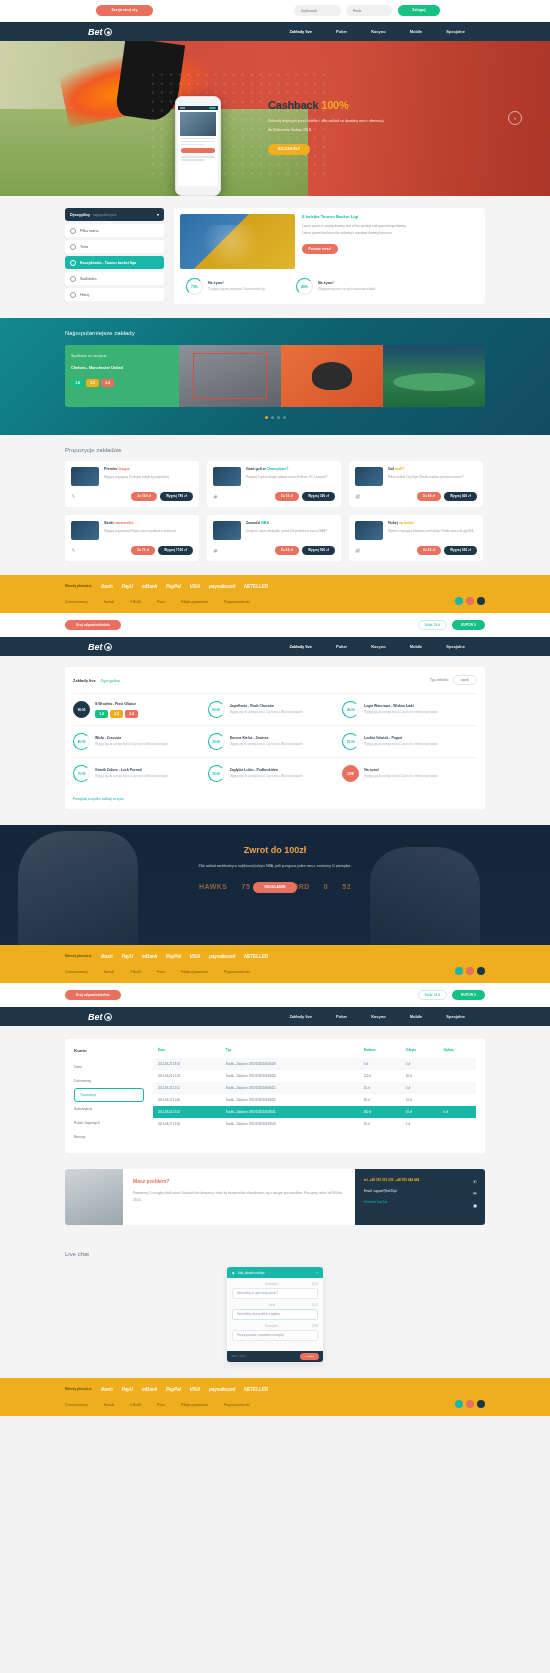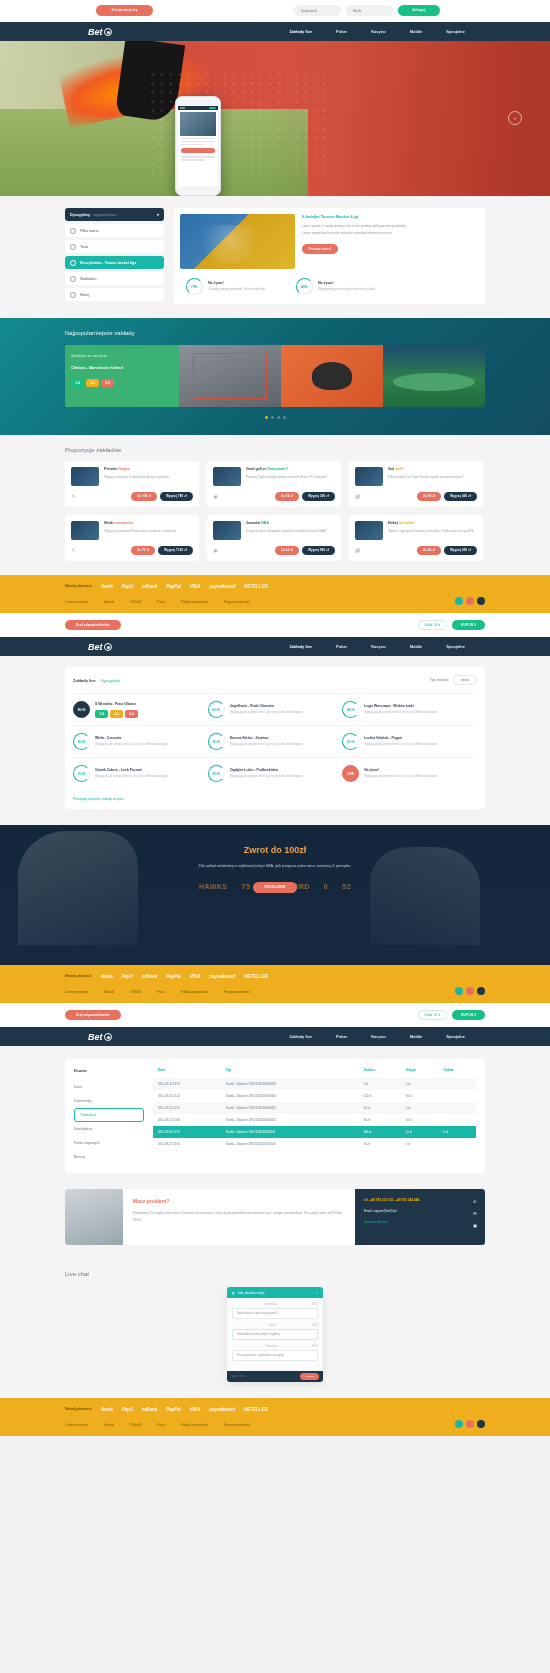--- a/index.html
+++ b/index.html
@@ -195,21 +195,21 @@
           border-right-color:#eef1f3; color:#19b7a8; font-size:3px; font-weight:bold;
           display:flex; align-items:center; justify-content:center; flex:0 0 auto; }
   .lrow.dark .ring2 { background:#1e3648; border-color:#1e3648; color:#fff; }
   .lrow.rd .ring2 { background:#e8705e; border-color:#e8705e; color:#fff; }
   .lrow .tt2 { font-size:3.4px; font-weight:bold; color:#35404d; }
   .lrow .sub { font-size:2.6px; color:#a9b1b9; line-height:2; margin-top:2px; }
   .lrow .odds { margin-top:4px; }
   .livebox .more { font-size:3px; color:#19b7a8; margin-top:8px; display:inline-block; }
 
   
-  .zwrot { height:140px; background:linear-gradient(180deg,#14263a,#16293e);
+  .zwrot { height:120px; background:linear-gradient(180deg,#14263a,#16293e);
            position:relative; overflow:hidden; text-align:center; }
   .zwrot .ply { position:absolute; left:18px; top:6px; width:120px; height:114px;
            background:linear-gradient(160deg,rgba(255,255,255,.17),rgba(255,255,255,.03)); border-radius:40% 30% 0 0; }
   .zwrot .ply2 { position:absolute; right:70px; top:22px; width:110px; height:98px;
            background:linear-gradient(200deg,rgba(255,255,255,.13),rgba(255,255,255,.02)); border-radius:35% 40% 0 0; }
   .zwrot .score { position:absolute; left:0; right:0; top:58px; display:flex;
            justify-content:center; gap:14px; font-size:7px; font-weight:bold;
            color:rgba(233,150,60,.55); letter-spacing:.5px; }
   .zwrot h2 { position:relative; padding-top:20px; font-size:9px; color:#f0a04b; font-weight:bold; }
   .zwrot p { position:relative; margin-top:8px; font-size:3.4px; color:#c6cfd8;
@@ -309,20 +309,25 @@
             <em></em>
           </div>
         <div class="pic"></div>
         <div class="ln"></div>
           <div class="ln"></div>
           <div class="ln s"></div>
         <div class="pbtn"></div>
         <div class="ln"></div>
           <div class="ln s"></div>
       </div>
+    </div>
+    <div class="hero-txt">
+      <h1><b>Cash</b><span style="color:#1e3648">back</span> <span>100%</span></h1>
+      <p>Dokonaj depozytu przez telefon i złóż zakład na dowolny mecz eliminacji do Mistrzostw Świata 2018.</p>
+      <div class="btn cta">SZCZEGÓŁY</div>
     </div>
     <div class="arrow">›</div>
   </div>
 
   <div class="sec-light">
     <div class="wrap two">
       <div class="disc">
         <div class="hd">
           <span><b>Dyscypliny</b><em>najpopularniejsze</em></span>
           <span>▾</span>

